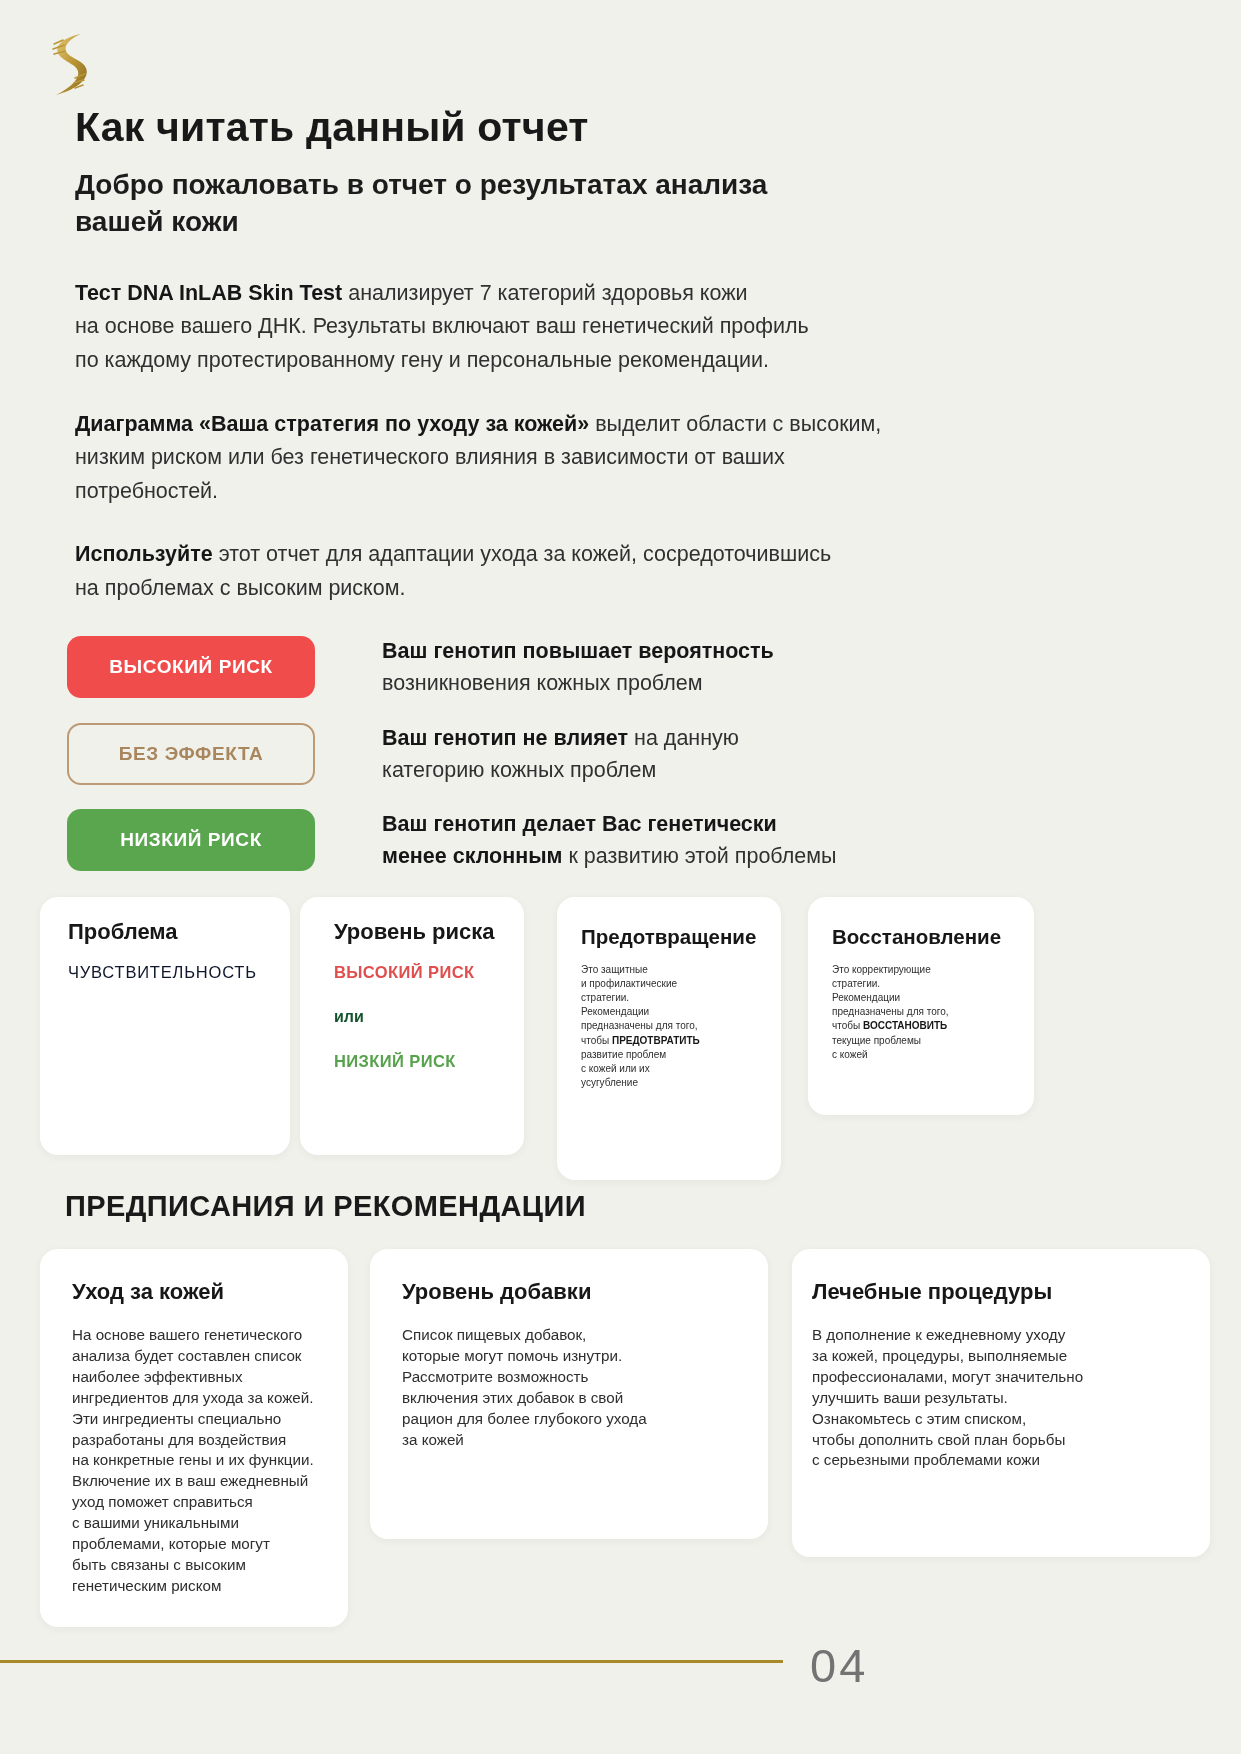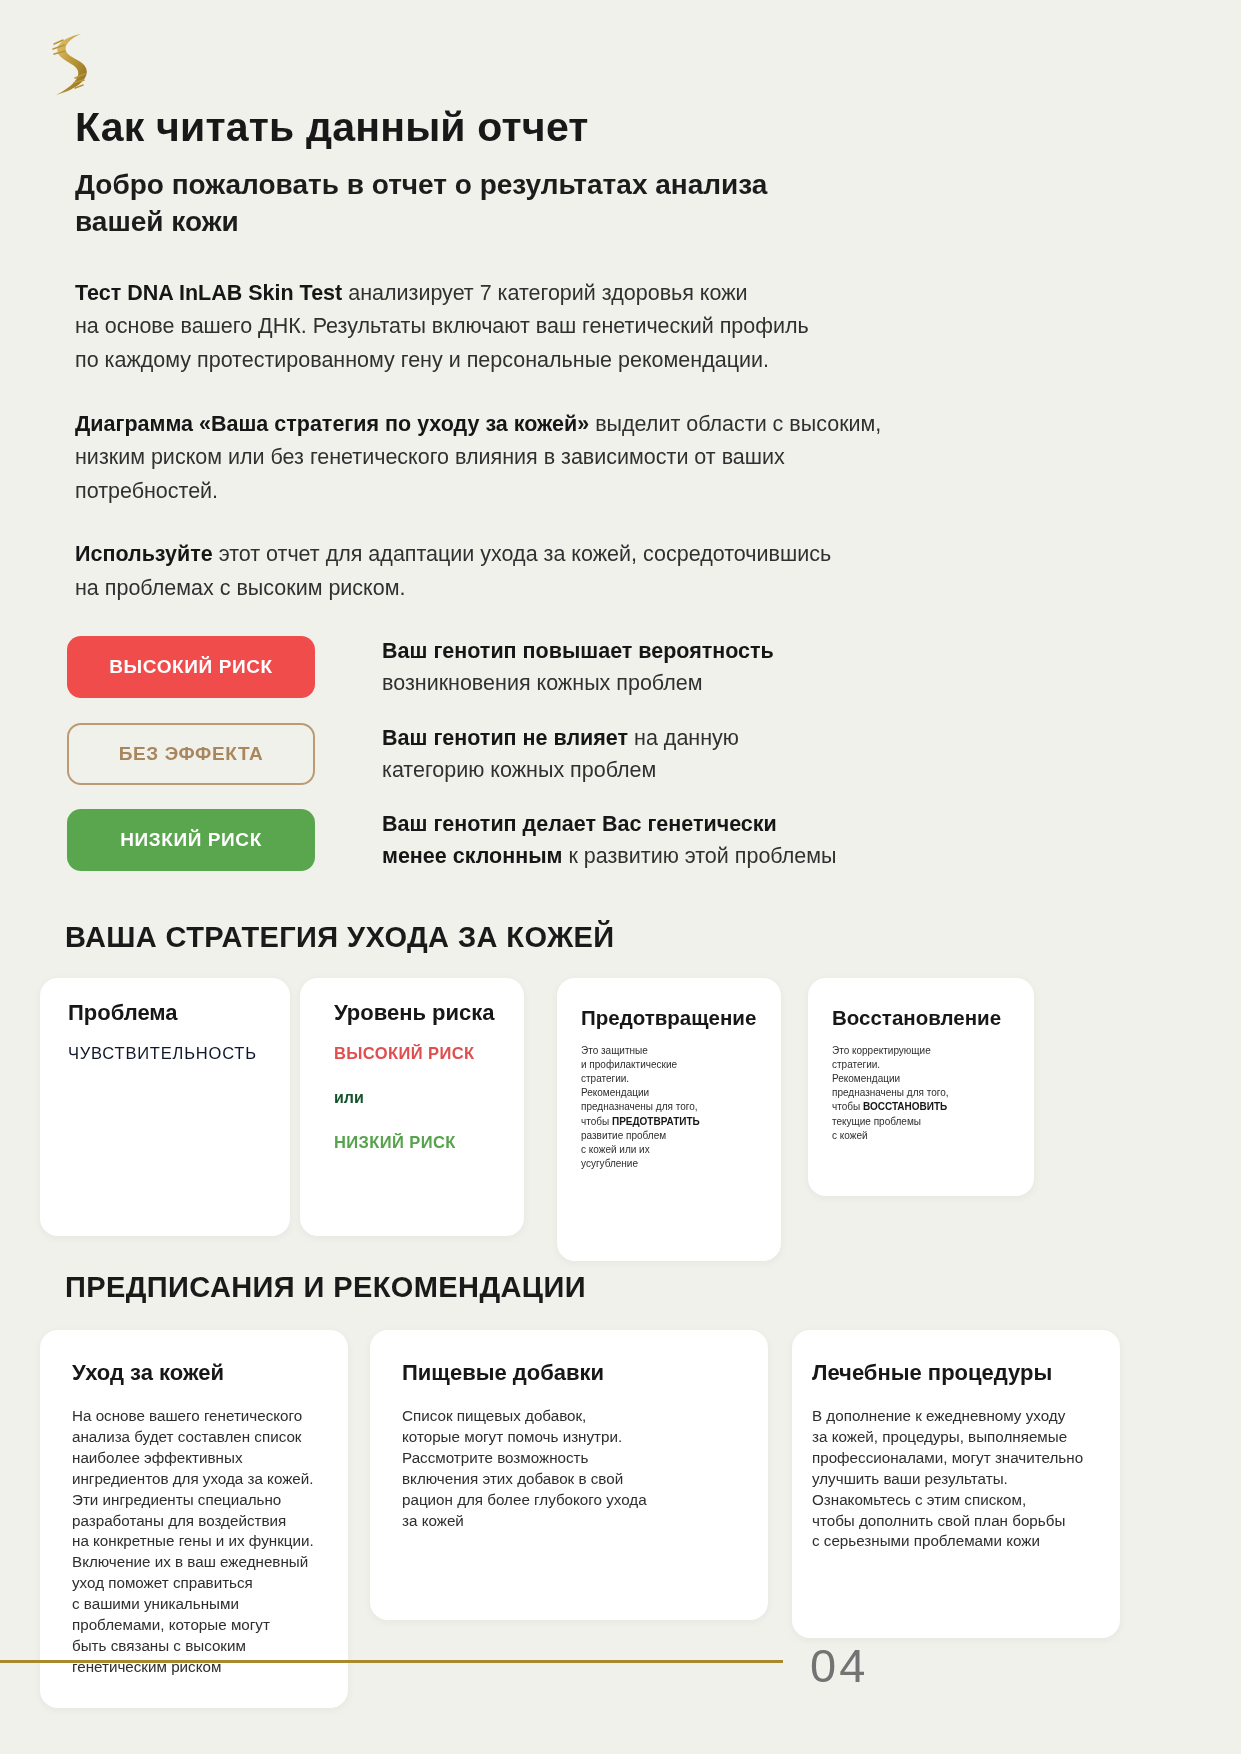--- a/index.html
+++ b/index.html
@@ -74,21 +74,21 @@
   .card-restoration { width:226px; min-height:218px; padding:28px 22px 24px 24px; }
   .card-body { font-size:10px; line-height:1.42; color:#2e2e2e; white-space:pre-line; }
   .card-body b { font-weight:700; color:#161616; }
 
   .rx-cards { margin-top:26px; }
   .rx-card { padding:30px 32px; }
   .rx-card h4 { margin-bottom:20px; }
   .rx-body { font-size:15.2px; line-height:1.38; color:#2e2e2e; white-space:pre-line; }
   .rx-1 { width:308px; min-height:312px; margin-right:22px; }
   .rx-2 { width:398px; min-height:290px; margin-right:24px; }
-  .rx-3 { width:328px; min-height:308px;padding-left:20px; }
+  .rx-3 { width:418px; min-height:308px;padding-left:20px; }
 
   .footer-rule {
     position:absolute; left:0; top:1660px;
     width:783px; height:2.5px; background:#A8892B;
   }
   .page-num {
     position:absolute; left:810px; top:1638px;
     font-size:47px; font-weight:400; letter-spacing:3px;
     color:#737373;
   }
@@ -149,21 +149,20 @@
     </div>
 
     <div class="legend-row">
       <div class="badge badge-low">НИЗКИЙ РИСК</div>
       <p class="legend-desc"><b>Ваш генотип делает Вас генетически
 менее склонным</b><span> к развитию этой проблемы</span></p>
     </div>
 
   </div>
 
-  <h3 class="section">ВАША СТРАТЕГИЯ УХОДА ЗА КОЖЕЙ</h3>
 
   <div class="cards strategy-cards">
 
     <div class="card card-problem">
       <h4>Проблема</h4>
       <div class="problem-value">ЧУВСТВИТЕЛЬНОСТЬ</div>
     </div>
 
     <div class="card card-risk">
       <h4>Уровень риска</h4>
@@ -213,21 +212,21 @@
 на конкретные гены и их функции.
 Включение их в ваш ежедневный
 уход поможет справиться
 с вашими уникальными
 проблемами, которые могут
 быть связаны с высоким
 генетическим риском</p>
     </div>
 
     <div class="card rx-card rx-2">
-      <h4>Пищевые добавки</h4>
+      <h4>Уровень добавки</h4>
       <p class="rx-body">Список пищевых добавок,
 которые могут помочь изнутри.
 Рассмотрите возможность
 включения этих добавок в свой
 рацион для более глубокого ухода
 за кожей</p>
     </div>
 
     <div class="card rx-card rx-3">
       <h4>Лечебные процедуры</h4>

